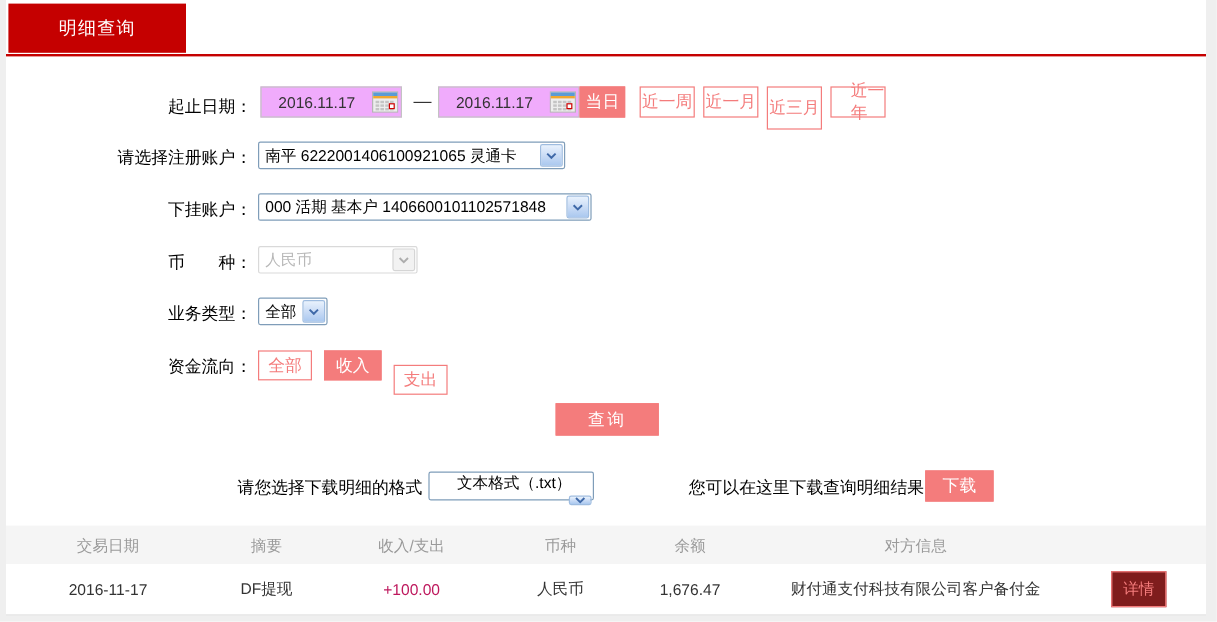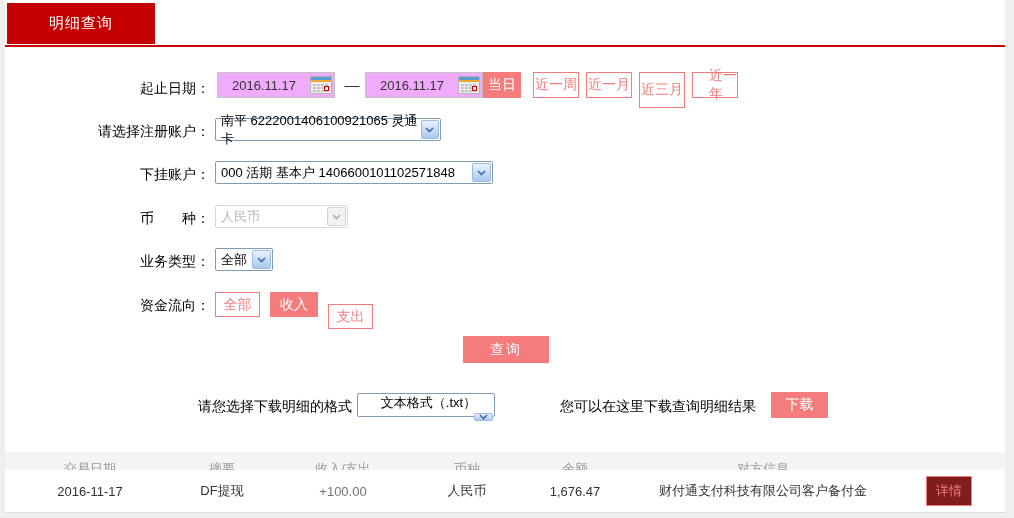--- a/index.html
+++ b/index.html
@@ -50,30 +50,30 @@
   }
   .xp-select.disabled{border-color:#d9d9d9;color:#b8b8b8;cursor:default;}
   .xp-select.disabled .xp-arrow{background:#f2f2f2;border-color:#d5d5d5;}
 
   .query-btn{left:458px;top:336px;width:86px;height:27px;font-size:14px;letter-spacing:2px;}
 
   .dl-hint{position:absolute;font-size:14px;color:#000;}
 
   
   .tbl-header,.tbl-row{position:absolute;left:0;width:1000px;display:flex;align-items:center;}
-  .tbl-header{top:452px;height:33px;background:#f5f5f5;font-size:13px;color:#9a9a9a;}
+  .tbl-header{top:438px;height:33px;background:#f5f5f5;font-size:13px;color:#9a9a9a;}
   .tbl-row{top:470px;height:42px;background:#fff;border-bottom:1px solid #dedede;font-size:13px;color:#333;}
   .c1{width:170px;text-align:center;}
   .c2{width:94px;text-align:center;}
   .c3{width:148px;text-align:center;}
   .c4{width:100px;text-align:center;}
   .c5{width:116px;text-align:center;}
   .c6{width:260px;text-align:center;}
   .c7{width:112px;display:flex;justify-content:center;align-items:center;}
-  .amt{color:#737373;}
+  .amt{color:#be185d;}
   .detail-btn{
     position:static;padding:5px 9px;font-size:13px;
     background:#7f1d1d;color:#f47c7c;border:1px solid #f47c7c;cursor:pointer;
   }
 </style>
 </head>
 <body>
 
 <div class="panel">
 
@@ -130,21 +130,21 @@
       </svg>
     </span>
   </div>
   <div class="btn btn-solid" style="left:478px;top:72px;width:38px;height:26px;">当日</div>
   <div class="btn btn-outline" style="left:528px;top:72px;width:46px;height:26px;">近一周</div>
   <div class="btn btn-outline" style="left:581px;top:72px;width:46px;height:26px;">近一月</div>
   <div class="btn btn-outline" style="left:634px;top:72px;width:46px;height:36px;">近三月</div>
   <div class="btn btn-outline" style="left:687px;top:72px;width:46px;height:26px;padding-left:16px;">近一年</div>
 
   <div class="lbl" style="top:123px;">请选择注册账户：</div>
-  <div class="xp-select" style="left:210px;top:118px;width:226px;">
+  <div class="xp-select" style="left:210px;top:118px;width:256px;">
     <span>南平 6222001406100921065 灵通卡</span>
     <span class="xp-arrow">
       <svg width="9" height="6" viewBox="0 0 9 6">
           <path d="M1 1 L4.5 4.5 L8 1" stroke="#3f69a8" stroke-width="1.6" fill="none"></path>
         </svg>
     </span>
   </div>
 
   <div class="lbl" style="top:166px;">下挂账户：</div>
   <div class="xp-select" style="left:210px;top:161px;width:278px;">
@@ -185,21 +185,21 @@
 
   <div class="lbl" style="top:398px;width:347px;">请您选择下载明细的格式</div>
   <div class="xp-select" style="left:352px;top:393px;width:138px;height:24px;flex-direction:column;">
     <span>文本格式（.txt）</span>
     <span class="xp-arrow">
       <svg width="9" height="6" viewBox="0 0 9 6">
           <path d="M1 1 L4.5 4.5 L8 1" stroke="#3f69a8" stroke-width="1.6" fill="none"></path>
         </svg>
     </span>
   </div>
-  <div class="dl-hint" style="left:555px;top:398px;">您可以在这里下载查询明细结果</div>
+  <div class="dl-hint" style="left:569px;top:398px;">您可以在这里下载查询明细结果</div>
   <div class="btn btn-solid" style="left:766px;top:392px;width:57px;height:26px;">下载</div>
 
   <div class="tbl-header">
     <div class="c1">交易日期</div>
     <div class="c2">摘要</div>
     <div class="c3">收入/支出</div>
     <div class="c4">币种</div>
     <div class="c5">余额</div>
     <div class="c6">对方信息</div>
     <div class="c7"></div>

